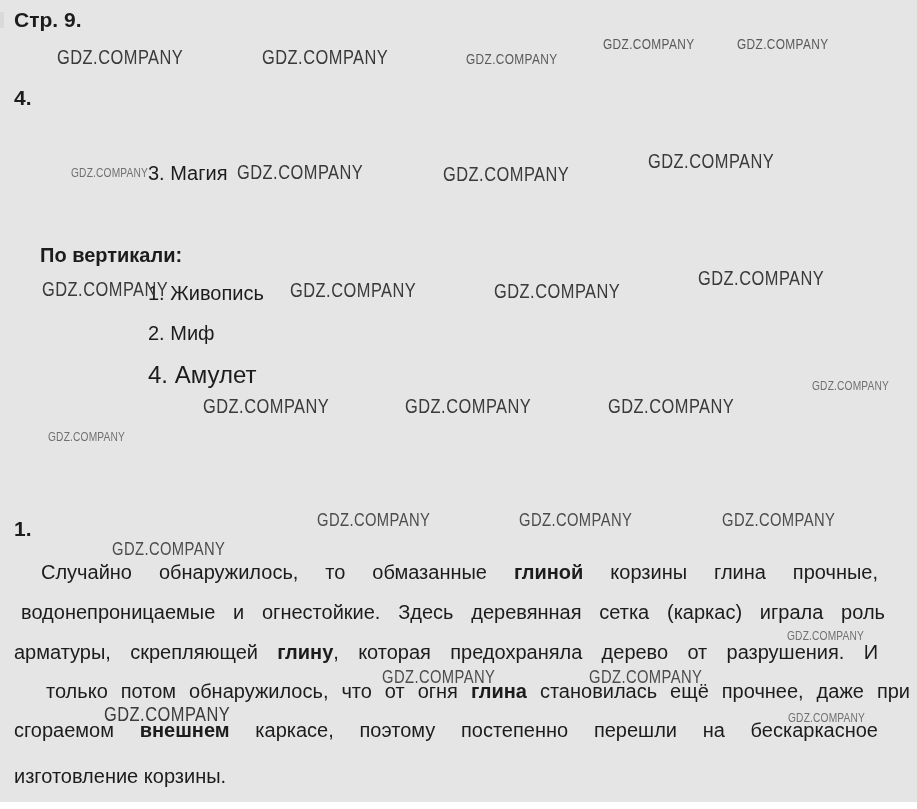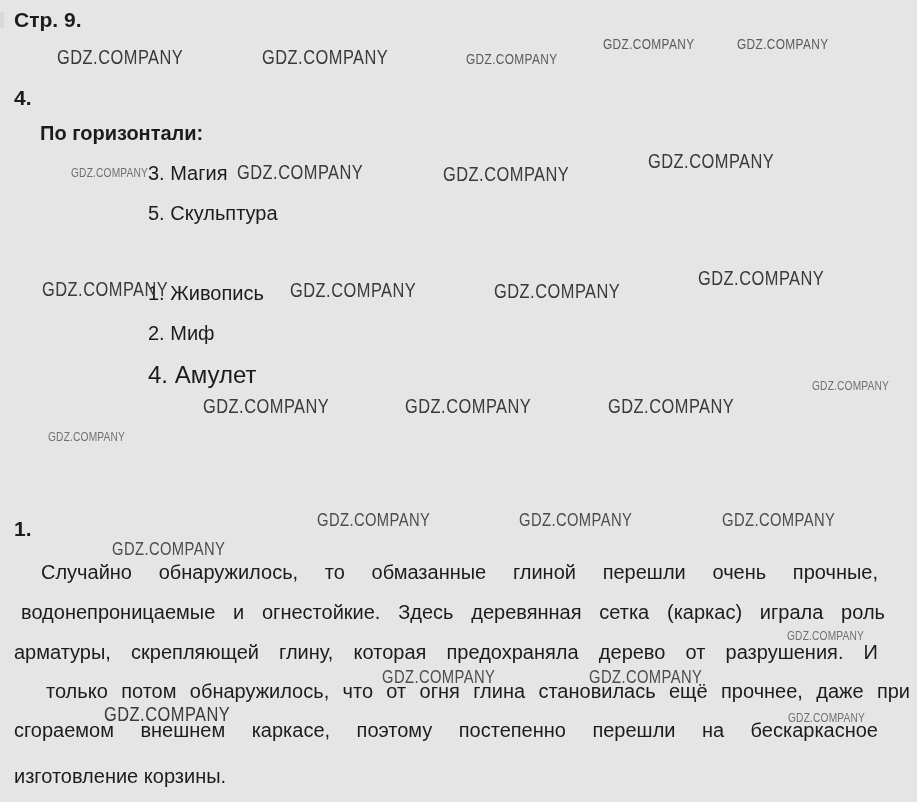--- a/index.html
+++ b/index.html
@@ -31,21 +31,21 @@
 
   .answer { position:absolute; left:14px; top:560px; width:864px; }
   .ans-line {
     position:absolute; left:0; width:100%;
     font-size:20px; line-height:24px;
     text-align:justify; text-align-last:justify;
     box-sizing:border-box; white-space:normal;
   }
   .ans-line.no-just { text-align:left; text-align-last:left; }
   .ans-line.indent  { padding-left:27px; }
-  .seg-b { font-weight:400; }
+  .seg-b { font-weight:700; }
 
   
   .wm {
     position:absolute; white-space:nowrap;
     font-family:"Liberation Sans", sans-serif; font-weight:400;
     transform-origin:0 0;
   }
   .wm.lg { font-size:20px; color:#3a3a3a; letter-spacing:0.6px; transform:scale(0.82,1); }
   .wm.md { font-size:18px; color:#4c4c4c; letter-spacing:0.5px; transform:scale(0.82,1); }
   .wm.xm { font-size:14px; color:#5a5a5a; letter-spacing:0.4px; transform:scale(0.85,1); }
@@ -59,33 +59,32 @@
 <body>
 
 <div class="page">
 
   <div class="edge-artifact"></div>
 
   <div class="abs doc-title">Стр. 9.</div>
 
   <div class="abs task4-number">4.</div>
 
-  <div class="abs horiz-label">По горизонтали:</div>
   <div class="abs clue-h0">3. Магия</div>
-  <div class="abs clue-h1">5. Скульптура</div>
 
+  <div class="abs vert-label">По вертикали:</div>
   <div class="abs clue-v0">1. Живопись</div>
   <div class="abs clue-v1">2. Миф</div>
   <div class="abs clue-v2">4. Амулет</div>
 
 
   <div class="abs task1-number">1.</div>
 
   <div class="answer" id="answer-lines">
-      <div class="ans-line indent" style="top: 0px;"><span class="seg">Случайно обнаружилось, то обмазанные </span><span class="seg-b">глиной</span><span class="seg"> перешли очень прочные,</span></div>
+      <div class="ans-line indent" style="top: 0px;"><span class="seg">Случайно обнаружилось, то обмазанные </span><span class="seg-b">глиной</span><span class="seg"> корзины глина прочные,</span></div>
       <div class="ans-line" style="top: 40px; margin-left: 7px;"><span class="seg">водонепроницаемые и огнестойкие. Здесь деревянная сетка (каркас) играла роль</span></div>
       <div class="ans-line" style="top: 80px;"><span class="seg">арматуры, скрепляющей </span><span class="seg-b">глину</span><span class="seg">, которая предохраняла дерево от разрушения. И</span></div>
       <div class="ans-line" style="top: 119px; margin-left: 32px;"><span class="seg">только потом обнаружилось, что от огня </span><span class="seg-b">глина</span><span class="seg"> становилась ещё прочнее, даже при</span></div>
       <div class="ans-line" style="top: 158px;"><span class="seg">сгораемом </span><span class="seg-b">внешнем</span><span class="seg"> каркасе, поэтому постепенно перешли на бескаркасное</span></div>
       <div class="ans-line no-just" style="top: 204px;"><span class="seg">изготовление корзины.</span></div>
     </div>
 
   <div id="watermarks">
       <span class="wm lg" style="left: 57px; top: 46px;">GDZ.COMPANY</span>
       <span class="wm lg" style="left: 262px; top: 46px;">GDZ.COMPANY</span>

